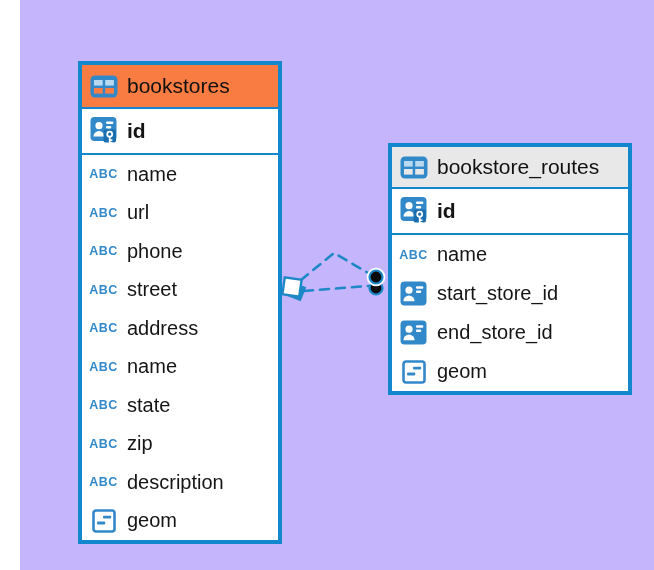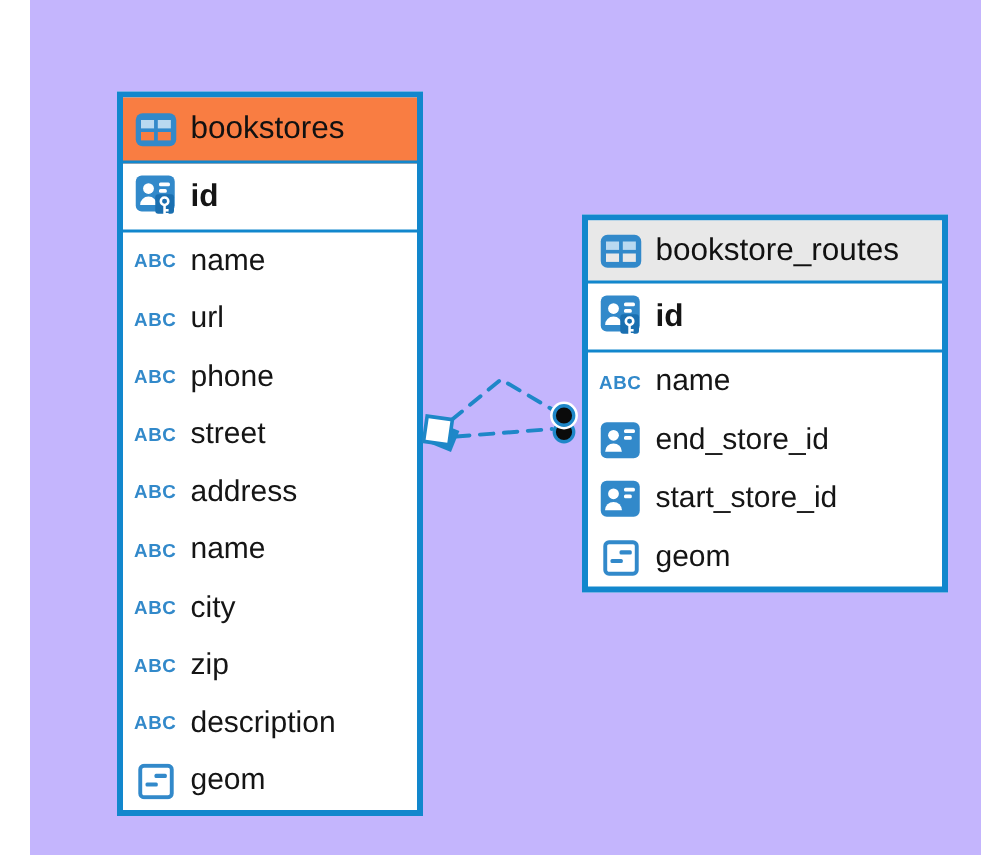--- a/index.html
+++ b/index.html
@@ -89,21 +89,21 @@
       <div class="row">
         <span class="abc">ABC</span>
         <span class="lbl">address</span>
       </div>
       <div class="row">
         <span class="abc">ABC</span>
         <span class="lbl">name</span>
       </div>
       <div class="row">
         <span class="abc">ABC</span>
-        <span class="lbl">city</span>
+        <span class="lbl">state</span>
       </div>
       <div class="row">
         <span class="abc">ABC</span>
         <span class="lbl">zip</span>
       </div>
       <div class="row">
         <span class="abc">ABC</span>
         <span class="lbl">description</span>
       </div>
       <div class="row">
@@ -155,33 +155,33 @@
       <div class="row">
         <span class="icon-box">
       <svg width="28" height="25" viewBox="0 0 28 25">
         <rect x="0.5" y="0.5" width="26" height="24" rx="4" fill="#3289ca"></rect>
         <circle cx="9" cy="9.2" r="3.6" fill="#fff"></circle>
         <path d="M3.4 20.2 a5.6 5.6 0 0 1 11.2 0 z" fill="#fff"></path>
         <rect x="16" y="5.2" width="7.3" height="2.5" rx="1" fill="#fff"></rect>
         <rect x="16" y="9.6" width="5.2" height="2.5" rx="1" fill="#fff"></rect>
       </svg>
         </span>
-        <span class="lbl">end_store_id</span>
+        <span class="lbl">start_store_id</span>
       </div>
       <div class="row">
         <span class="icon-box">
       <svg width="28" height="25" viewBox="0 0 28 25">
         <rect x="0.5" y="0.5" width="26" height="24" rx="4" fill="#3289ca"></rect>
         <circle cx="9" cy="9.2" r="3.6" fill="#fff"></circle>
         <path d="M3.4 20.2 a5.6 5.6 0 0 1 11.2 0 z" fill="#fff"></path>
         <rect x="16" y="5.2" width="7.3" height="2.5" rx="1" fill="#fff"></rect>
         <rect x="16" y="9.6" width="5.2" height="2.5" rx="1" fill="#fff"></rect>
       </svg>
         </span>
-        <span class="lbl">start_store_id</span>
+        <span class="lbl">end_store_id</span>
       </div>
       <div class="row">
         <span class="icon-box">
       <svg width="24" height="24" viewBox="0 0 24 24">
         <rect x="1.5" y="1.5" width="21" height="21" rx="2.5" fill="#fff" stroke="#3289ca" stroke-width="2.6"></rect>
         <rect x="11" y="6.8" width="8.2" height="2.8" rx="1" fill="#3289ca"></rect>
         <rect x="5" y="12.6" width="8.2" height="2.8" rx="1" fill="#3289ca"></rect>
       </svg>
         </span>
         <span class="lbl">geom</span>

